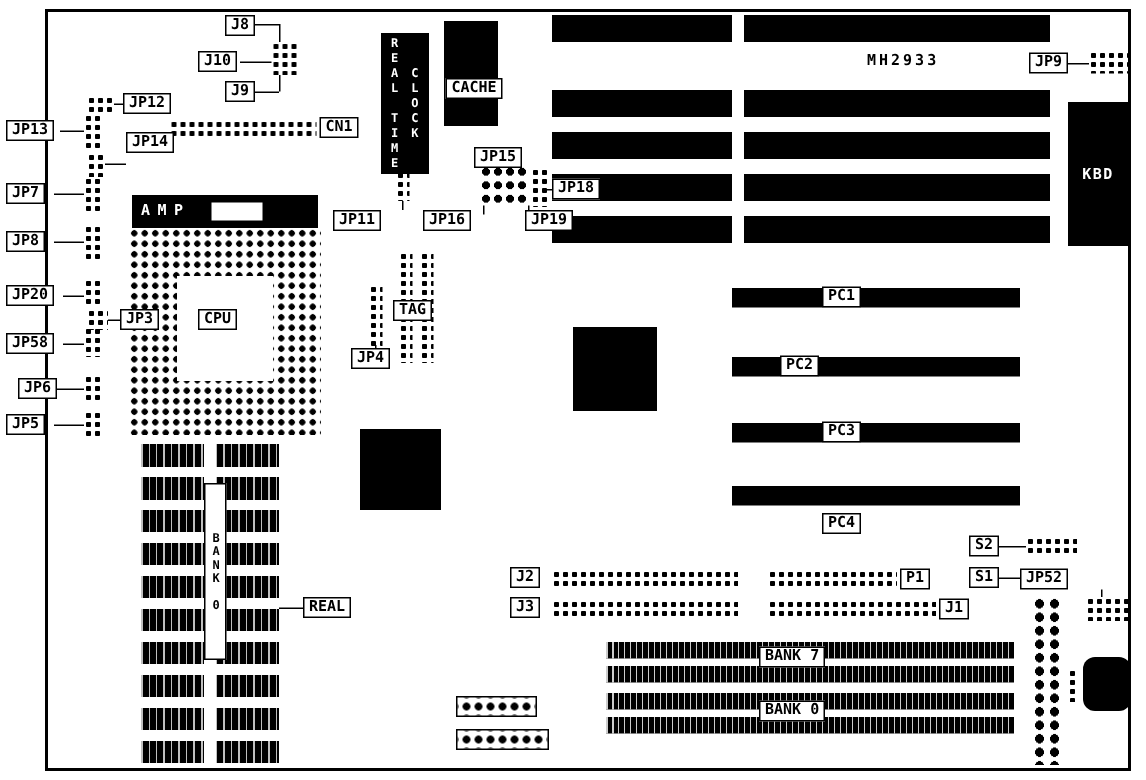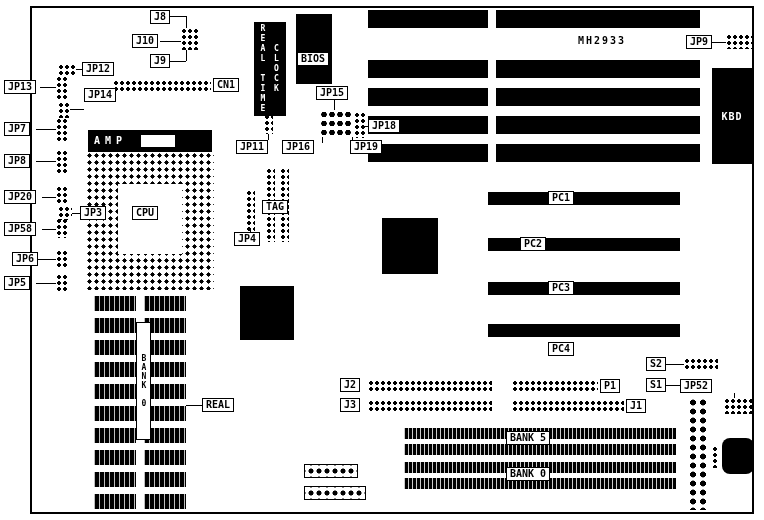--- a/index.html
+++ b/index.html
@@ -69,21 +69,21 @@
   <div class="bar" style="left:488px;top:282px;width:192px;height:13px"></div>
   <div class="lbl" style="left:548px;top:281px">PC3</div>
   <div class="bar" style="left:488px;top:324px;width:192px;height:13px"></div>
   <div class="lbl" style="left:548px;top:342px">PC4</div>
 
   <div class="bar" style="left:254px;top:22px;width:32px;height:94px"></div>
   <div class="rtccol" style="left:256px;top:24px;width:14px;height:90px">REAL TIME</div>
   <div class="rtccol" style="left:269px;top:24px;width:15px;height:90px">CLOCK</div>
 
   <div class="bar" style="left:296px;top:14px;width:36px;height:70px"></div>
-  <div class="lbl" style="left:297px;top:52px">BIOS</div>
+  <div class="lbl" style="left:297px;top:52px">CACHE</div>
 
   <div class="pins" style="left:113px;top:80px;width:98px;height:13px"></div>
   <div class="lbl" style="left:213px;top:78px">CN1</div>
 
   <div class="lbl" style="left:150px;top:10px">J8</div>
   <div class="lbl" style="left:132px;top:34px">J10</div>
   <div class="lbl" style="left:150px;top:54px">J9</div>
   <div class="pins" style="left:181px;top:28px;width:18px;height:22px"></div>
   <div class="line" style="left:170px;top:16px;width:16px;height:1px"></div>
   <div class="line" style="left:186px;top:16px;width:1px;height:12px"></div>
@@ -124,32 +124,32 @@
   <div class="pins" style="left:56px;top:274px;width:13px;height:18px"></div>
 
   <div class="bar" style="left:88px;top:130px;width:124px;height:22px"></div>
   <div class="amp-text" style="left:94px;top:135px">AMP</div>
   <div class="white" style="left:140px;top:134px;width:36px;height:14px;border:1px solid #000"></div>
 
   <div class="pga" style="left:86px;top:152px;width:128px;height:138px"></div>
   <div class="white" style="left:118px;top:184px;width:64px;height:70px"></div>
   <div class="lbl" style="left:132px;top:206px">CPU</div>
 
-  <div class="lbl" style="left:316px;top:86px">JP15</div>
+  <div class="lbl" style="left:316px;top:98px">JP15</div>
   <div class="line" style="left:334px;top:100px;width:1px;height:10px"></div>
   <div class="pins sz8" style="left:320px;top:110px;width:33px;height:27px"></div>
   <div class="pins" style="left:354px;top:112px;width:12px;height:26px"></div>
   <div class="lbl" style="left:368px;top:119px">JP18</div>
   <div class="line" style="left:364px;top:126px;width:6px;height:1px"></div>
   <div class="lbl" style="left:282px;top:140px">JP16</div>
   <div class="line" style="left:322px;top:137px;width:1px;height:6px"></div>
   <div class="lbl" style="left:350px;top:140px">JP19</div>
   <div class="line" style="left:352px;top:137px;width:1px;height:5px"></div>
 
-  <div class="lbl" style="left:236px;top:140px">JP11</div>
+  <div class="lbl" style="left:222px;top:140px">JP11</div>
   <div class="pins" style="left:264px;top:114px;width:9px;height:20px"></div>
   <div class="line" style="left:268px;top:134px;width:1px;height:6px"></div>
 
   <div class="pins" style="left:266px;top:168px;width:9px;height:74px"></div>
   <div class="pins" style="left:280px;top:168px;width:9px;height:74px"></div>
   <div class="lbl" style="left:262px;top:200px">TAG</div>
   <div class="pins" style="left:246px;top:190px;width:9px;height:42px"></div>
   <div class="line" style="left:250px;top:230px;width:1px;height:4px"></div>
   <div class="lbl" style="left:234px;top:232px">JP4</div>
 
@@ -176,21 +176,21 @@
   <div class="pins" style="left:684px;top:358px;width:34px;height:13px"></div>
   <div class="lbl" style="left:646px;top:378px">S1</div>
   <div class="line" style="left:666px;top:385px;width:18px;height:1px"></div>
   <div class="pins" style="left:684px;top:380px;width:20px;height:12px"></div>
   <div class="lbl" style="left:680px;top:379px">JP52</div>
   <div class="line" style="left:734px;top:393px;width:1px;height:5px"></div>
   <div class="pins" style="left:724px;top:398px;width:28px;height:16px"></div>
 
   <div class="simm" style="left:404px;top:428px;width:272px;height:11px"></div>
   <div class="simm" style="left:404px;top:444px;width:272px;height:11px"></div>
-  <div class="lbl" style="left:506px;top:431px">BANK 5</div>
+  <div class="lbl" style="left:506px;top:431px">BANK 7</div>
   <div class="simm" style="left:404px;top:462px;width:272px;height:11px"></div>
   <div class="simm" style="left:404px;top:478px;width:272px;height:11px"></div>
   <div class="lbl" style="left:506px;top:467px">BANK 0</div>
 
   <div class="pins sz10" style="left:688px;top:398px;width:22px;height:112px"></div>
   <div class="pins" style="left:712px;top:446px;width:7px;height:22px"></div>
   <div class="din" style="left:722px;top:438px;width:32px;height:36px"></div>
 
   <div class="pins boxed" style="left:304px;top:464px;width:54px;height:14px"></div>
   <div class="pins boxed" style="left:304px;top:486px;width:62px;height:14px"></div>

